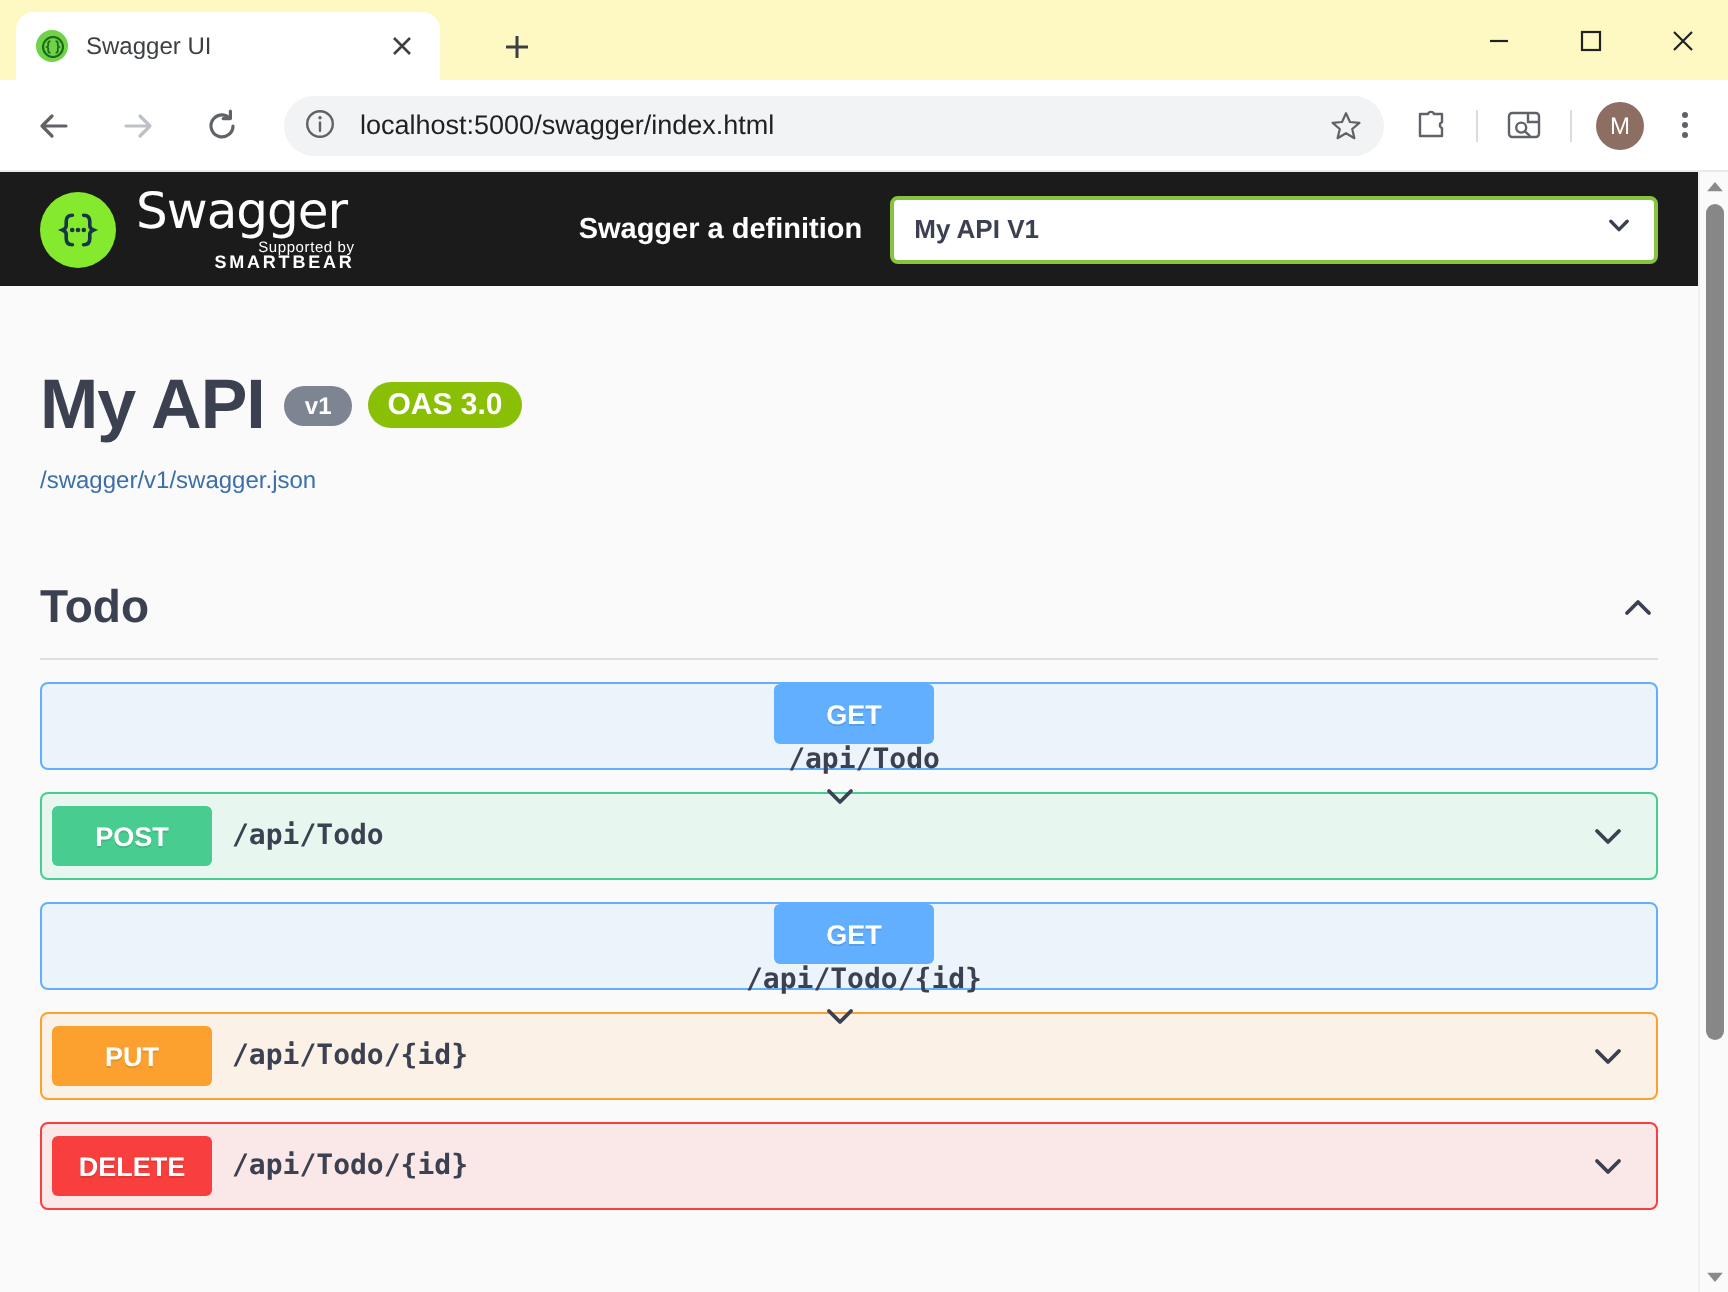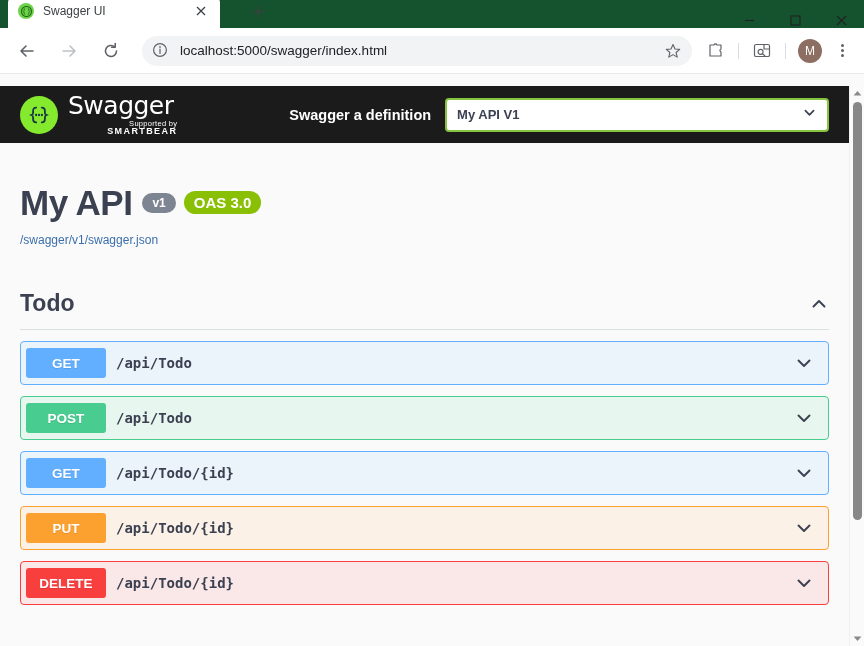--- a/index.html
+++ b/index.html
@@ -7,21 +7,21 @@
     width: 864px; height: 646px;
     font-family: "Liberation Sans", sans-serif;
     overflow: hidden;
     background: #fafafa;
   }
 
   
   .browser { width: 864px; height: 646px; position: relative; }
 
   .tabstrip {
-    height: 28px; background: #14532d;
+    height: 40px; background: #fef9c3;
     display: flex; align-items: flex-end; position: relative; gap: 14px;
   }
   .tab {
     width: 212px; height: 34px; margin-left: 8px;
     background: #ffffff; border-radius: 9px 9px 0 0;
     display: flex; align-items: center; padding: 0 10px;
     position: relative;
   }
   .tab-favicon {
     width: 16px; height: 16px; border-radius: 50%;
@@ -191,21 +191,21 @@
     display: flex; align-items: center; justify-content: center;
     flex: 0 0 auto; text-shadow: 0 1px 0 rgba(0,0,0,.1);
   }
   .op-path {
     font-family: "DejaVu Sans Mono", monospace;
     font-size: 14px; font-weight: bold; color: #3b4151;
     margin-left: 10px; flex: 1 1 auto;
   }
   .op-chev { margin-right: 14px; color: #3b4151; display: flex; }
 
-  .op-get { background: #ebf3fb; border: 1px solid #61affe; }
+  .op-get { background: #ebf3fb; border: 1px solid #61affe; flex-direction: column; }
   .op-get .op-method { background: #61affe; }
   .op-post { background: #e8f6f0; border: 1px solid #49cc90; }
   .op-post .op-method { background: #49cc90; }
   .op-put { background: #fbf1e6; border: 1px solid #fca130; }
   .op-put .op-method { background: #fca130; }
   .op-delete { background: #fae7e7; border: 1px solid #f93e3e; }
   .op-delete .op-method { background: #f93e3e; }
 
   
   .scrollbar {

